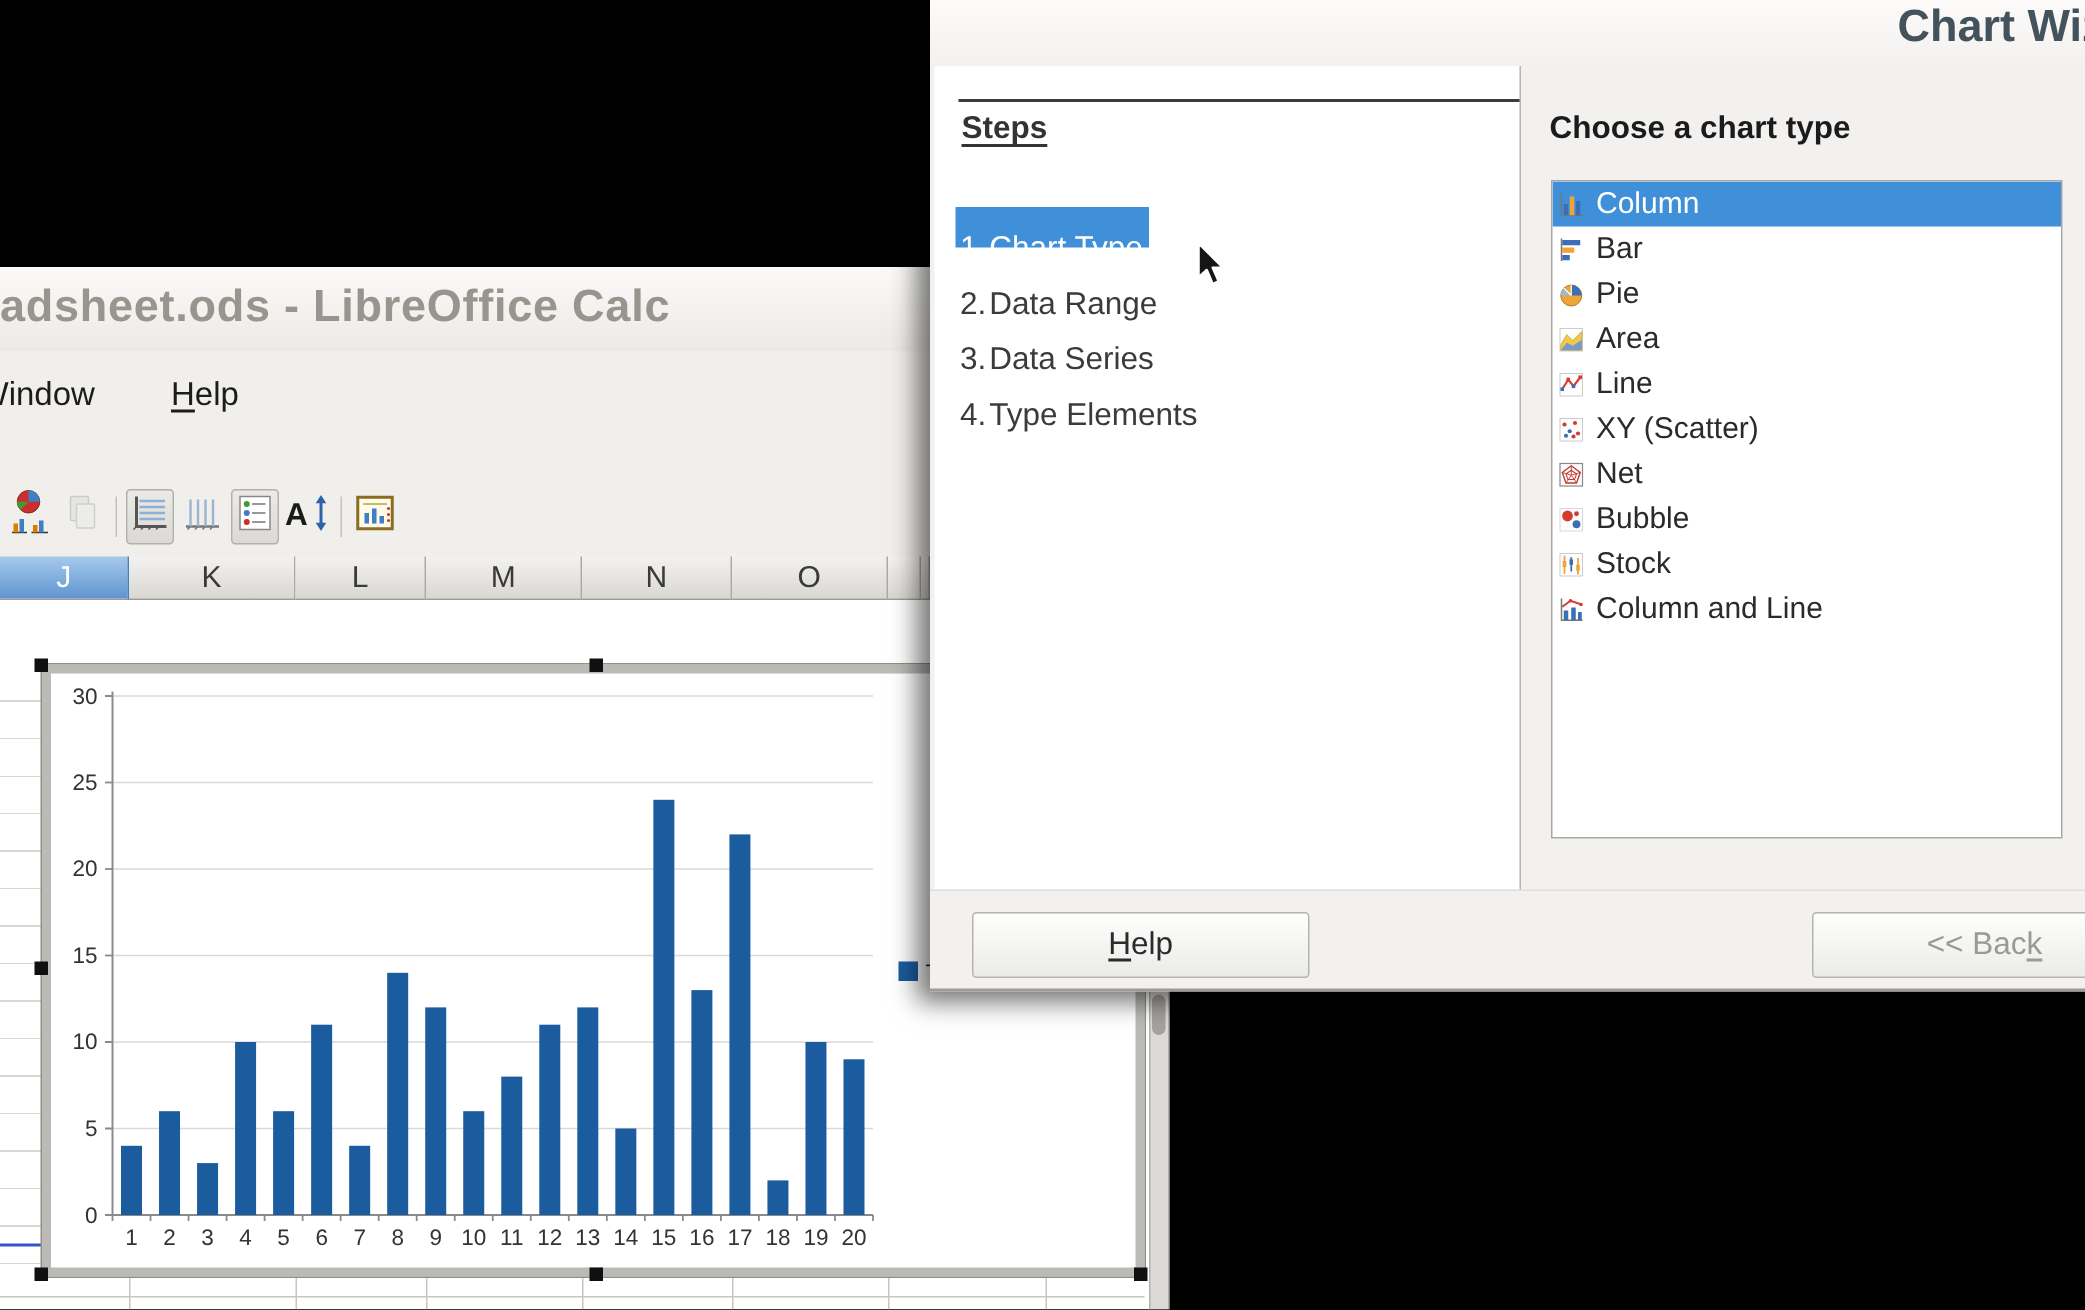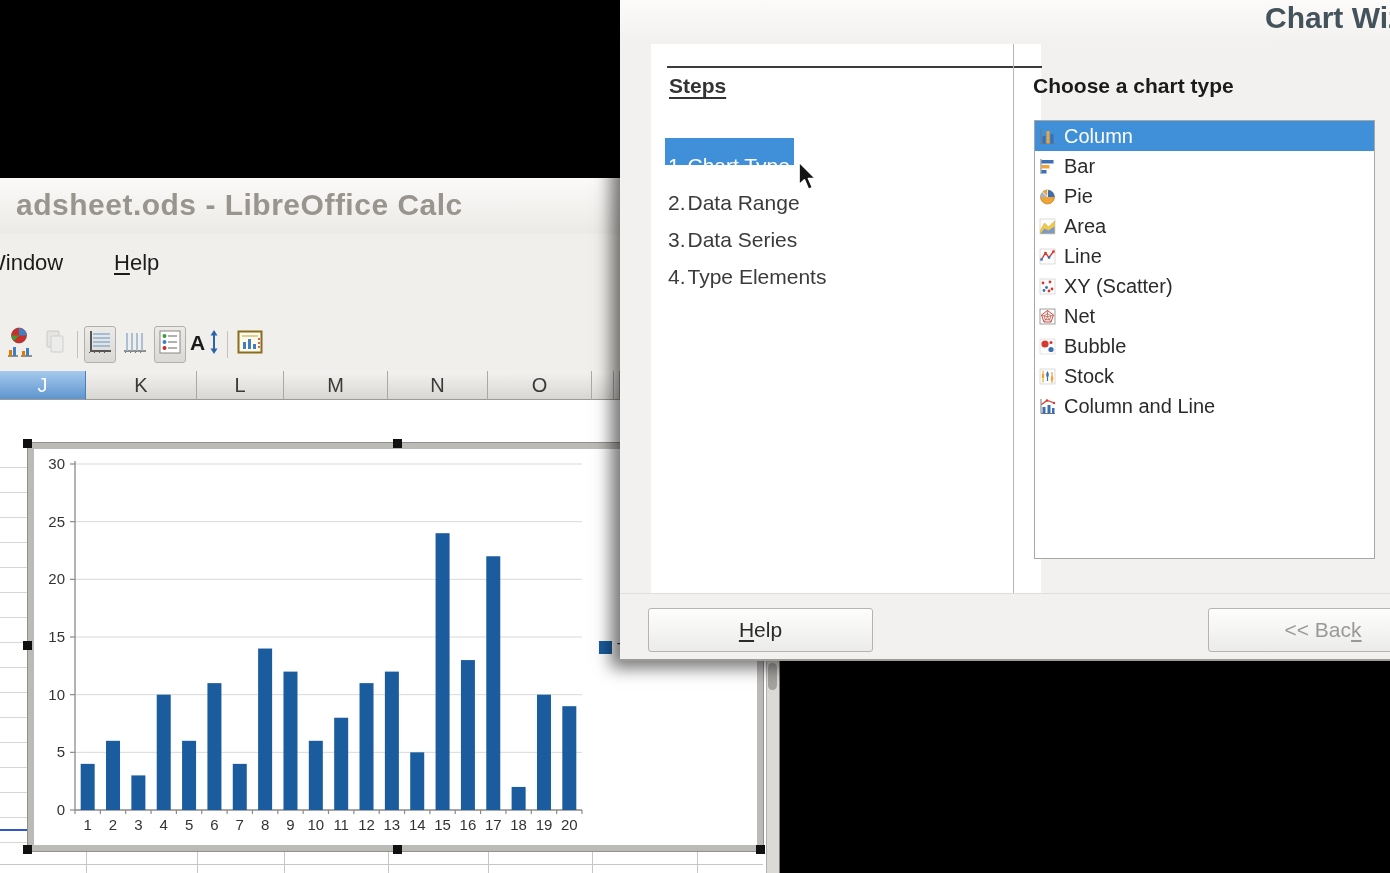--- a/index.html
+++ b/index.html
@@ -9,21 +9,21 @@
     background:#000; font-family:"Liberation Sans","DejaVu Sans",sans-serif;
   }
 
   
   .calc-window {
     position:absolute; left:0; top:178px; width:780px; height:695px;
     background:var(--win-bg,#f0efeb);
   }
   .win-titlebar { position:absolute; left:0; top:0; width:100%; height:56px;
     background:linear-gradient(#fbfaf9,#eceae6); }
-  .win-title { position:absolute; left:16px; top:10px; font-size:30px; font-weight:bold;
+  .win-title { position:absolute; left:0; top:10px; font-size:30px; font-weight:bold;
     color:#98948e; white-space:nowrap; letter-spacing:.5px; }
   .menubar { position:absolute; left:0; top:250px; width:100%; height:34px; top:72px; }
   .menu-item { position:absolute; font-size:22px; color:#1c1c1c; white-space:nowrap; }
   .accel { text-decoration:underline; text-underline-offset:3px; }
 
   .toolbar { position:absolute; left:4px; top:146px; height:40px; display:flex; align-items:center; }
   .tbtn { width:32px; height:37px; display:flex; align-items:center; justify-content:center;
     margin-right:3px; border-radius:3px; border:1px solid transparent; }
   .tbtn.pressed { background:linear-gradient(#eceae7,#dbd9d5); border:1px solid #b2b0ad; }
   .tbtn.disabled svg { opacity:.5; filter:grayscale(1); }
@@ -61,21 +61,21 @@
   .win-right-edge { position:absolute; left:779px; top:178px; width:1px; height:695px; background:#7b7976; }
 
   
   .dialog { position:absolute; left:620px; top:0; width:770px; height:661px;
     background:var(--dlg-bg,#f2f1ef); box-shadow:-9px 7px 16px rgba(0,0,0,.55);
     border-bottom:2px solid #9d9b98; }
   .dlg-header { position:absolute; left:0; top:0; width:100%; height:44px;
     background:linear-gradient(#fcfbfa,#f2f1ef); }
   .dlg-title { position:absolute; left:645px; top:1px; font-size:30px; font-weight:bold;
     color:var(--dlg-title,#44525b); white-space:nowrap; }
-  .roadmap-pane { position:absolute; left:3px; top:44px; width:390px; height:549px; background:#fff;margin-left:28px; }
+  .roadmap-pane { position:absolute; left:3px; top:44px; width:390px; height:549px; background:#fff; }
   .roadmap-rule { position:absolute; left:16px; top:22px; width:375px; height:2px; background:#3c3c3c; }
   .steps-heading { position:absolute; left:18px; top:30px; font-size:21px; font-weight:bold;
     color:#333; text-decoration:underline; text-underline-offset:4px; text-decoration-thickness:2px; }
   .steps-list { position:absolute; left:14px; top:94px; }
   .step { font-size:21px; color:#3b3b3b; height:27px; line-height:27px; margin-bottom:10px;
     width:fit-content; padding:14px 4px 0 3px; white-space:nowrap; }
   .step.sel { background:var(--sel-blue,#4090d9); color:#fff; }
   .step .lbl { margin-left:2px; }
   .pane-divider { position:absolute; left:393px; top:44px; width:1px; height:549px; background:#b7b5b2; }
   .choose-heading { position:absolute; left:413px; top:74px; font-size:21px; font-weight:bold; color:#1b1b1b; }

